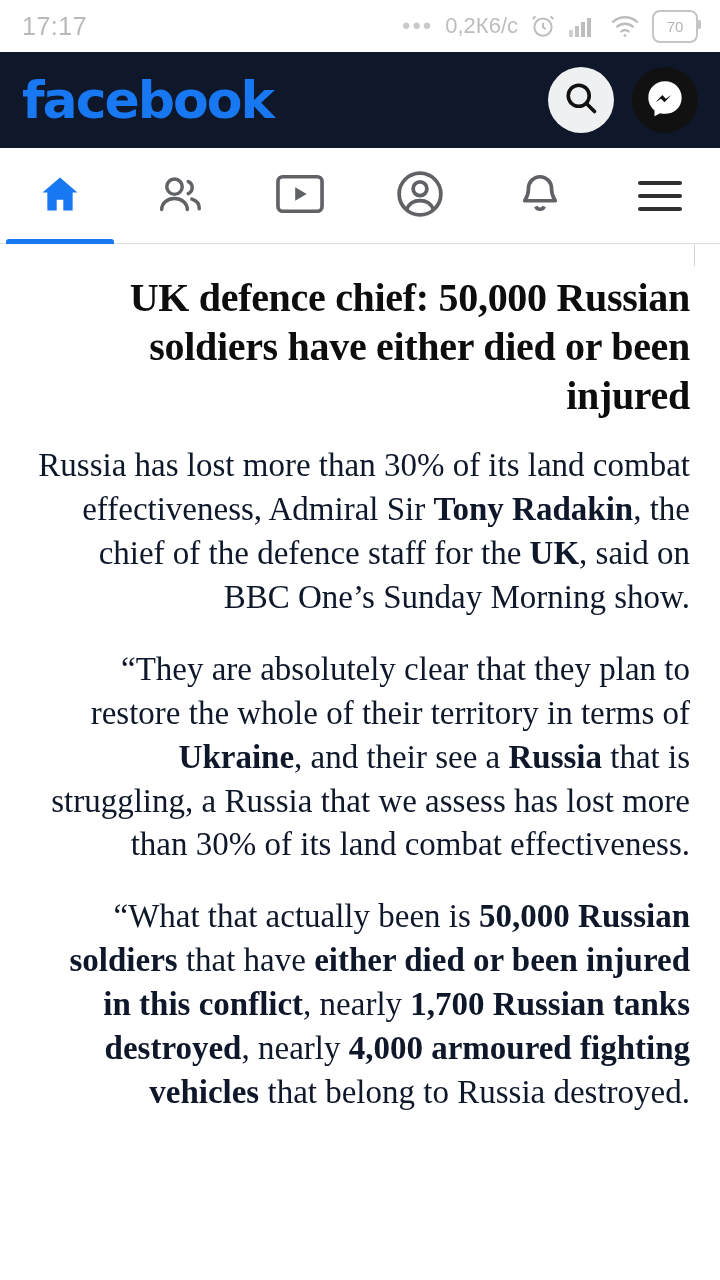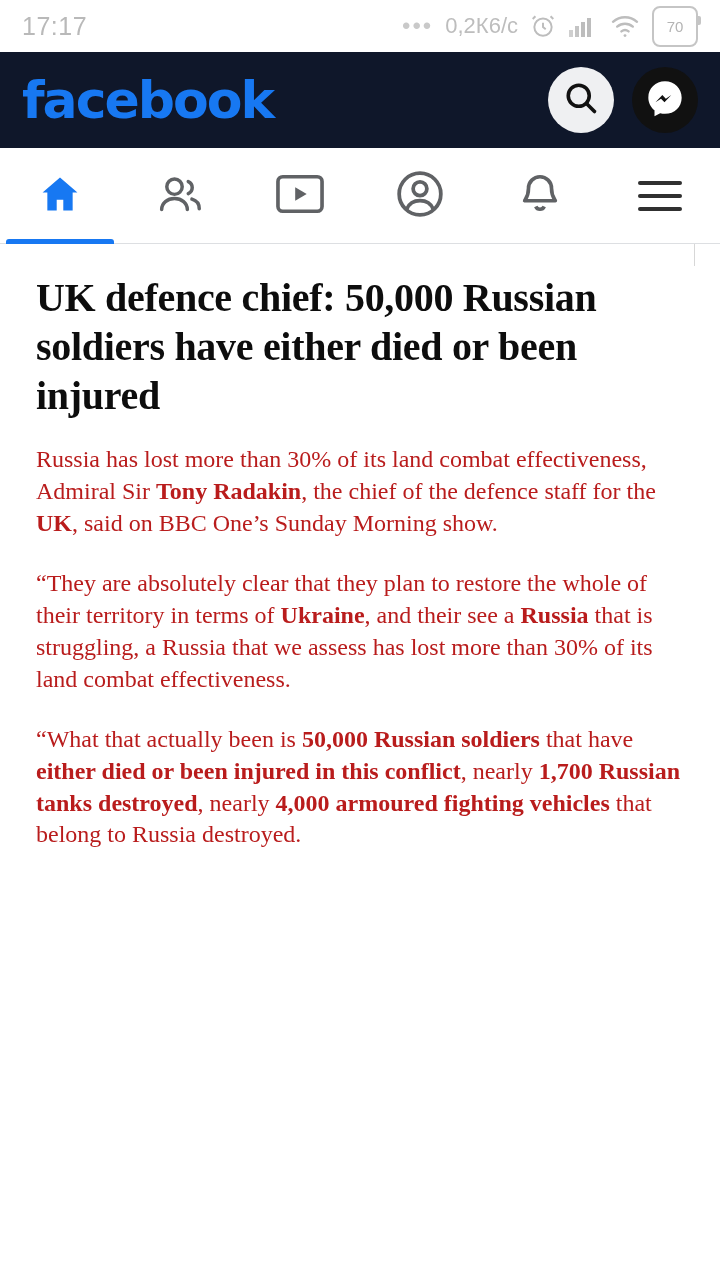--- a/index.html
+++ b/index.html
@@ -29,21 +29,21 @@
     margin-left: auto;
     display: flex;
     align-items: center;
     gap: 12px;
     color: #bdbdbd;
   }
   .status-dots { font-size: 24px; letter-spacing: 2px; color: #c9c9c9; }
   .status-net { font-size: 22px; color: #bdbdbd; }
   .ico { display: inline-block; line-height: 0; }
   .battery {
-    width: 46px; height: 41px;
+    width: 46px; height: 33px;
     border: 2px solid #c5c5c5;
     border-radius: 8px;
     position: relative;
     display: flex; align-items: center; justify-content: center;
     font-size: 15px;
     color: #b4b4b4;
   }
   .battery:after {
     content: "";
     position: absolute; right: -5px; top: 8px;
@@ -119,34 +119,35 @@
   .article-wrap {
     position: relative;
     height: calc(1280px - 52px - 96px - 96px);
     overflow: hidden;
     background: #ffffff;
   }
   .article {
     padding: 30px 30px 0 36px;
     font-family: "Liberation Serif", serif;
     color: #121212;
+    text-align: right;
   }
   .article h1 {
     font-size: 40px;
     line-height: 1.22;
     font-weight: bold;
     letter-spacing: -0.3px;
     margin-bottom: 24px;
     color: #0d0d0d;
   }
   .article p {
-    font-size: 24px;
+    font-size: 33px;
     line-height: 1.33;
     margin-bottom: 28px;
-    color: #b91c1c;
+    color: #0f172a;
   }
   .article b { font-weight: bold; }
 
   
   .edge-rule {
     position: absolute;
     top: 0; right: 25px;
     width: 1px; height: 22px;
     background: #d7d7d7;
   }

